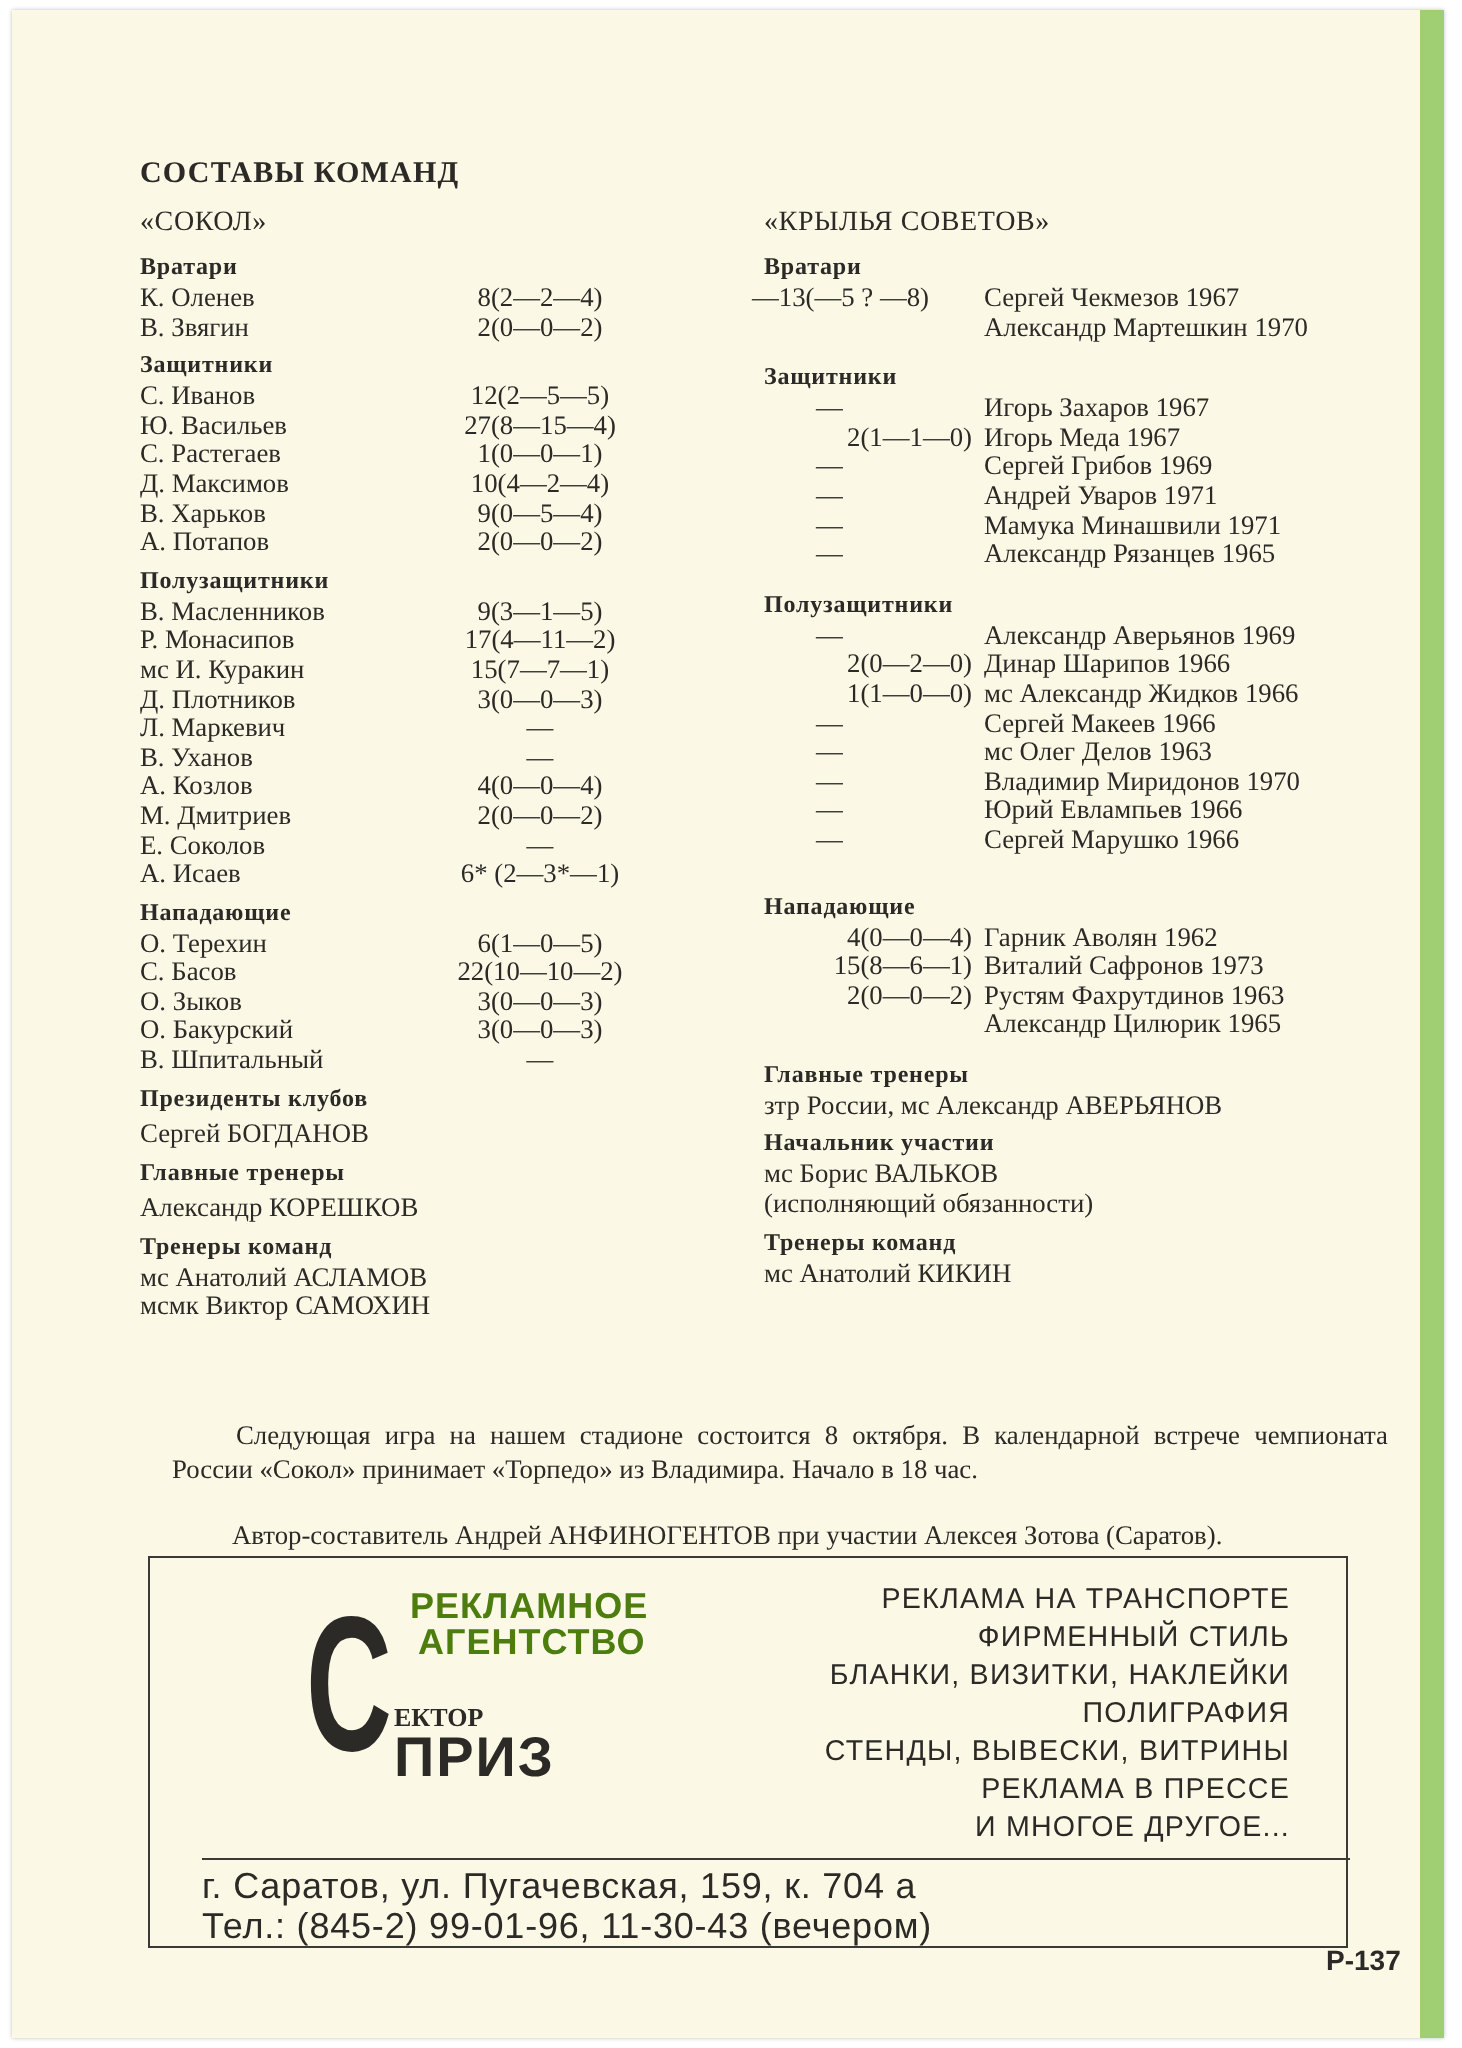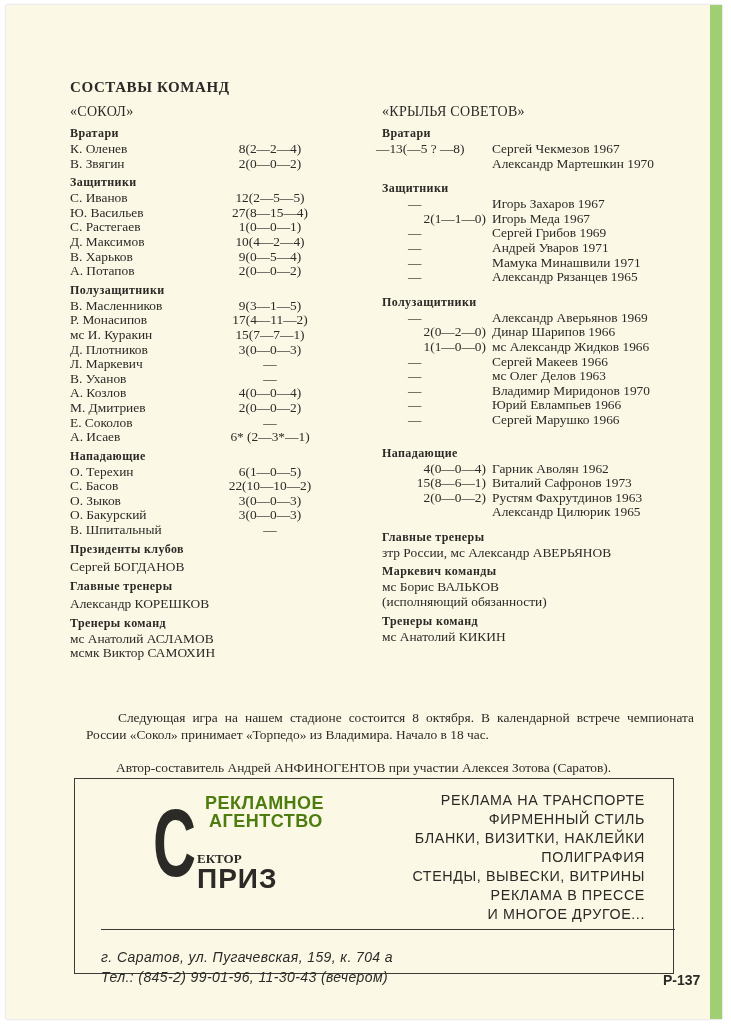--- a/index.html
+++ b/index.html
@@ -57,22 +57,22 @@
   .ad .agency1 { left:130px; top:14px; }
   .ad .agency2 { left:134px; top:32px; }
   .ad .sector { position:absolute; left:122px; top:72px; font-family:"Liberation Serif", serif; font-weight:bold; font-size:13px; }
   .ad .priz { position:absolute; left:122px; top:84px; font-family:Liberation Sans, sans-serif; font-weight:bold; font-size:28px; letter-spacing:1px; }
   .ad .services {
     position:absolute; right:28px; top:12px; text-align:right;
     font-family:"Liberation Sans", sans-serif; font-size:14.3px; line-height:19px; letter-spacing:0.6px;
   }
   .ad .divider { position:absolute; left:26px; right:-2px; top:150px; border-top:1.5px solid #3a3a36; }
   .ad .addr {
-    position:absolute; left:26px; top:168px;
-    font-family:"Liberation Sans", sans-serif; font-size:14px; line-height:20px; letter-spacing:0.4px;font-style:italic;
+    position:absolute; left:26px; top:154px;
+    font-family:"Liberation Sans", sans-serif; font-size:18px; line-height:20px; letter-spacing:0.4px;
   }
   .pagenum {
     position:absolute; left:663px; top:972px;
     font-family:"Liberation Sans", sans-serif; font-weight:bold; font-size:14px;
   }
 </style>
 </head>
 <body>
 
 <div class="page"></div>
@@ -282,21 +282,21 @@
       <span class="r-name">Рустям Фахрутдинов 1963</span>
     </div>
   <div class="row">
       <span class="r-stat"></span>
       <span class="r-name">Александр Цилюрик 1965</span>
     </div>
   <div class="gap"></div>
 
   <div class="sec">Главные тренеры</div>
   <div class="row">зтр России, мс Александр АВЕРЬЯНОВ</div>
-  <div class="sec">Маркевич команды</div>
+  <div class="sec">Начальник участии</div>
   <div class="row">мс Борис ВАЛЬКОВ</div>
   <div class="row">(исполняющий обязанности)</div>
   <div class="sec">Тренеры команд</div>
   <div class="row">мс Анатолий КИКИН</div>
 </div>
 
 <div class="announce">
   <p>Следующая игра на нашем стадионе состоится 8 октября. В календарной встрече чемпионата России «Сокол» принимает «Торпедо» из Владимира. Начало в 18 час.</p>
   <p class="author">Автор-составитель Андрей АНФИНОГЕНТОВ при участии Алексея Зотова (Саратов).</p>
 </div>

